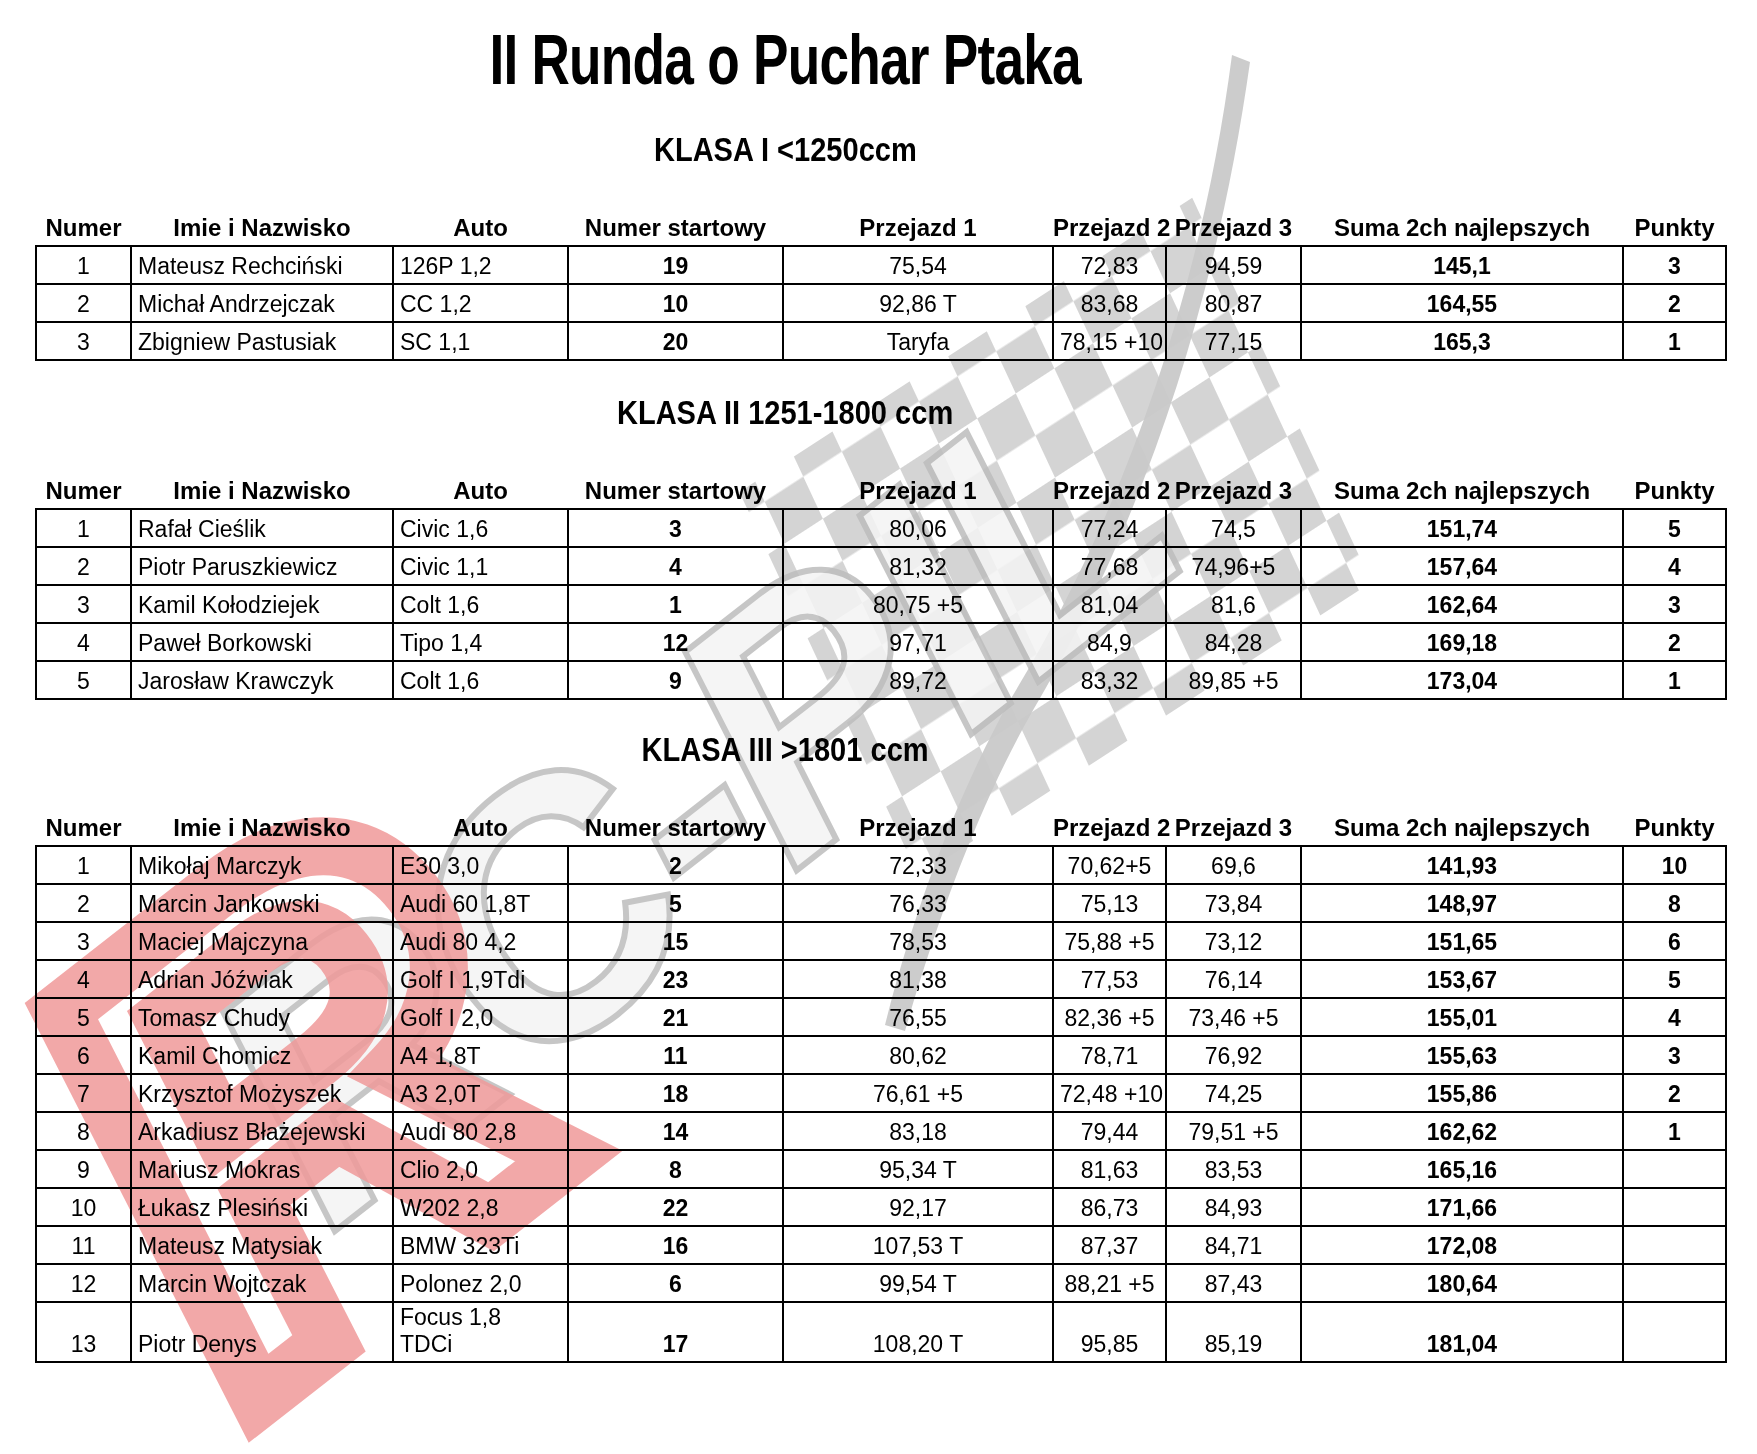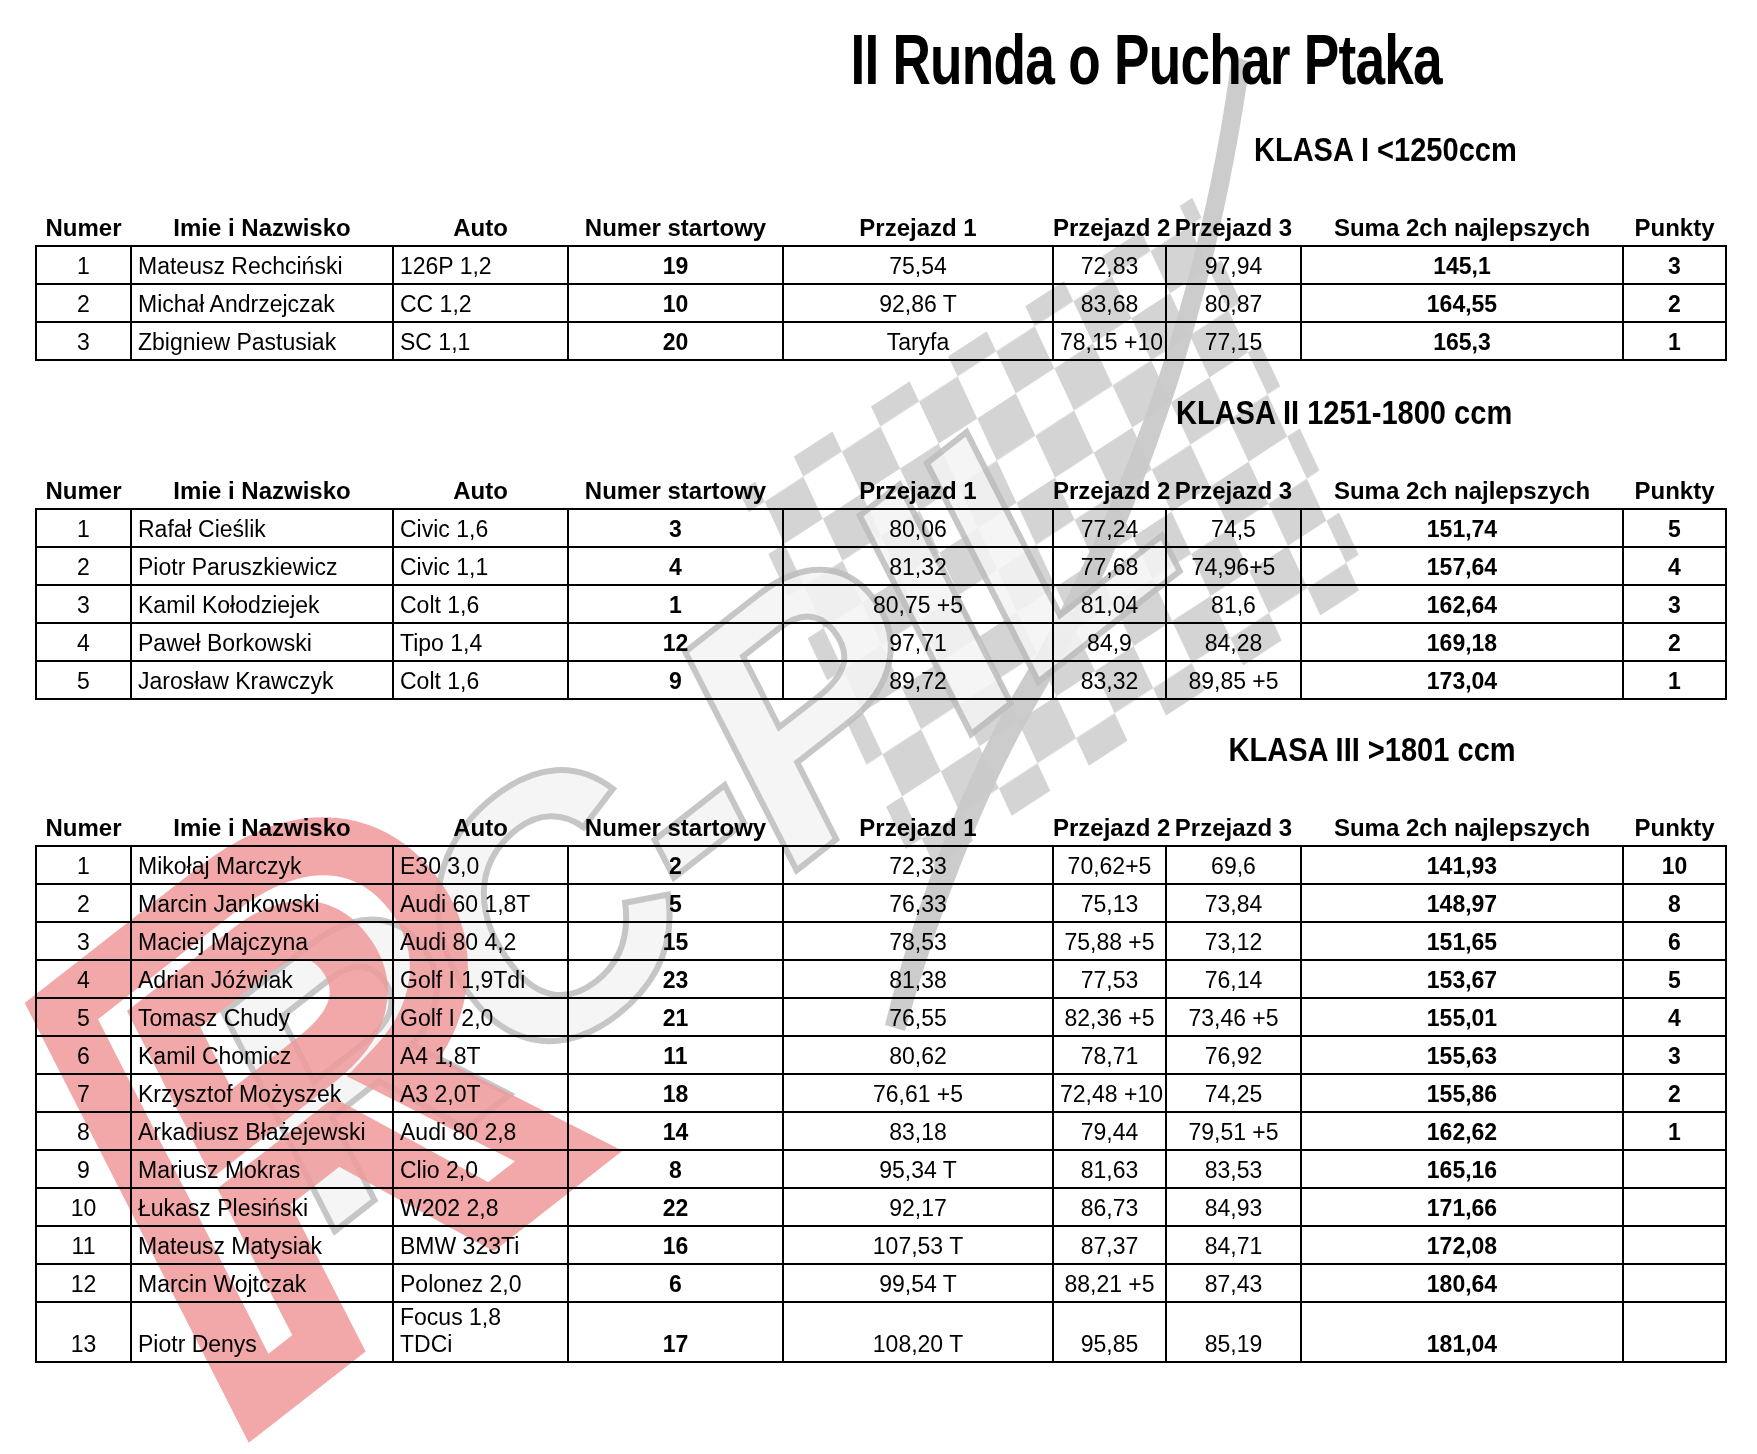--- a/index.html
+++ b/index.html
@@ -11,21 +11,21 @@
     overflow:hidden;
     position:relative;
   }
   
   #watermark{
     position:absolute;left:0;top:0;width:1757px;height:1454px;
     z-index:0;
   }
   
   .doc{position:relative;z-index:1;}
-  .centerband{margin-left:35px;width:1500px;text-align:right;}
+  .centerband{margin-left:35px;width:1500px;text-align:center;}
   h1.title{
     margin:22px 0 0 0;
     font-size:70px;line-height:76px;font-weight:bold;
     letter-spacing:-1px;
   }
   h1.title .condensed{display:inline-block;transform:scaleX(0.76);transform-origin:center;}
   h2.klasa{
     margin:0;font-size:33px;line-height:40px;font-weight:bold;
   }
   h2.klasa .condensed{display:inline-block;transform:scaleX(0.88);transform-origin:center;}
@@ -123,21 +123,21 @@
         </tr>
       </thead>
     <tbody>
         <tr>
           <td class="col-numer">1</td>
           <td class="col-name">Mateusz Rechciński</td>
           <td class="col-auto">126P 1,2</td>
           <td class="col-start">19</td>
           <td class="col-p1">75,54</td>
           <td class="col-p2">72,83</td>
-          <td class="col-p3">97,94</td>
+          <td class="col-p3">94,59</td>
           <td class="col-suma">145,1</td>
           <td class="col-punkty">3</td>
         </tr>
         <tr>
           <td class="col-numer">2</td>
           <td class="col-name">Michał Andrzejczak</td>
           <td class="col-auto">CC 1,2</td>
           <td class="col-start">10</td>
           <td class="col-p1">92,86 T</td>
           <td class="col-p2">83,68</td>

